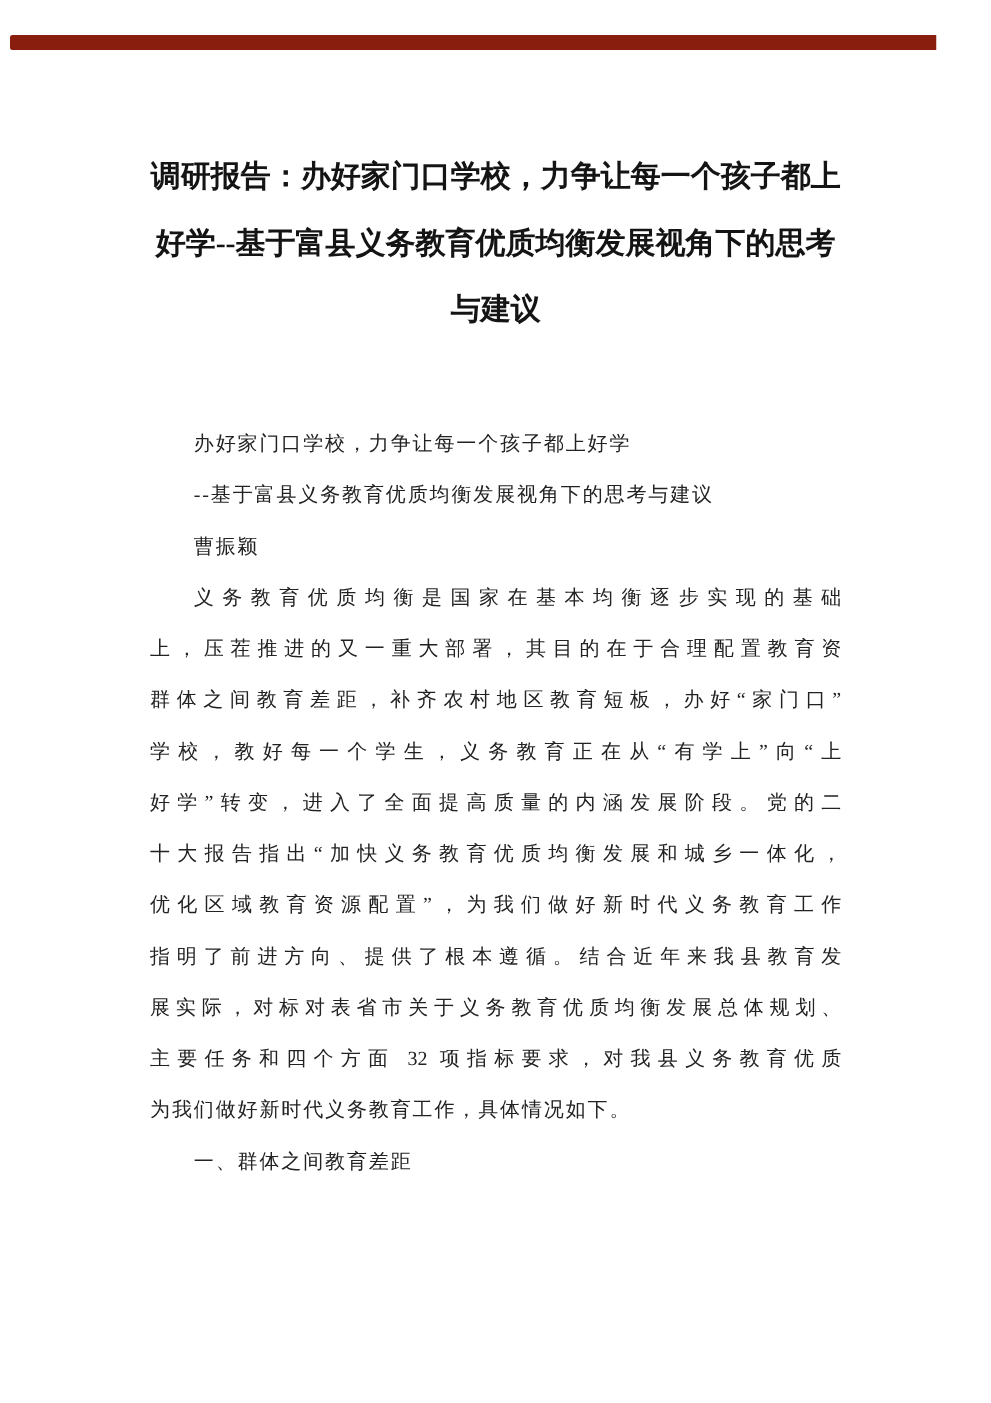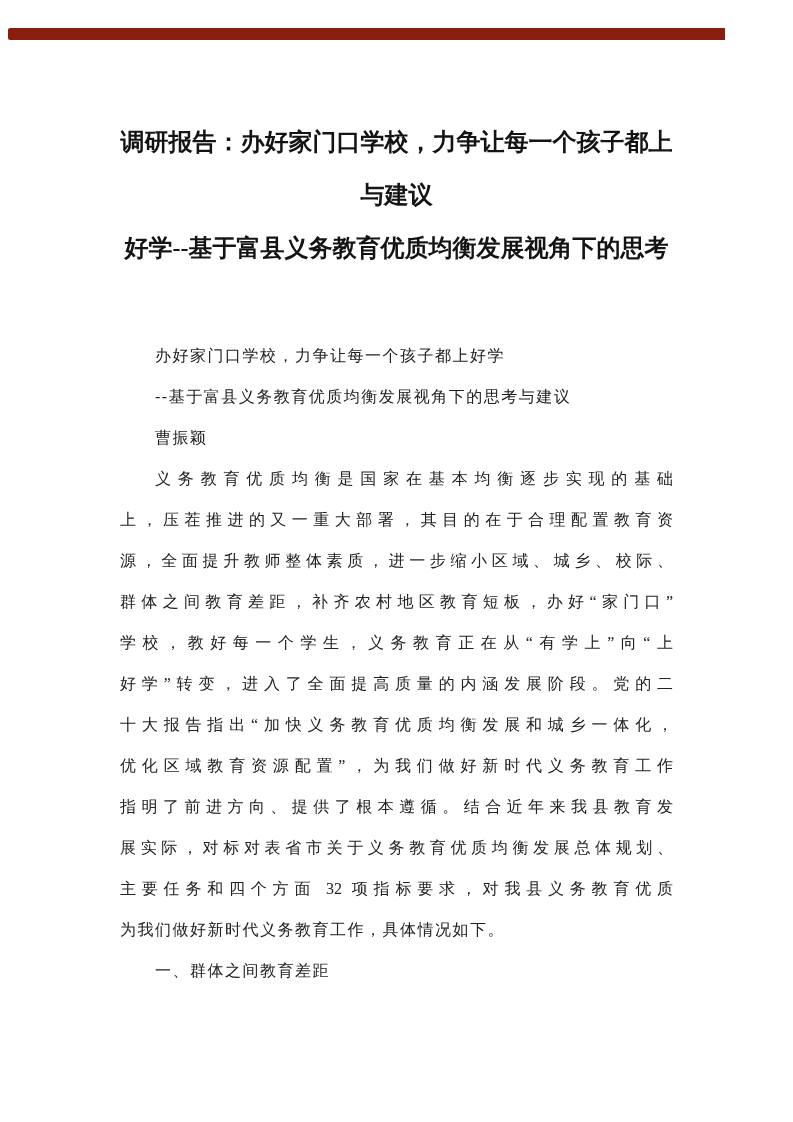--- a/index.html
+++ b/index.html
@@ -1,21 +1,21 @@
 <!DOCTYPE html>
 <html><head>
 <meta charset="utf-8">
 <style>
   html,body{margin:0;padding:0;}
   body{
     width:793px;height:1122px;background:#ffffff;
     font-family:"Liberation Serif","DejaVu Serif",serif;
     color:#1e1e1e;overflow:hidden;
   }
-  .page{position:relative;width:725px;height:1122px;overflow:hidden;background:#ffffff;}
+  .page{position:relative;width:725px;height:1122px;overflow:hidden;background:#ffffff;padding-left:24px;}
   .banner{
     position:absolute;top:28px;left:8px;width:778px;height:12px;
     border-radius:2px;
   }
   .content{position:absolute;left:120px;top:0;width:553px;padding-top:116px;}
   .title{
     margin:0;font-size:24px;font-weight:bold;line-height:53px;
     text-align:center;color:#141414;
   }
   .title .line{letter-spacing:0;}
@@ -32,31 +32,30 @@
 <body>
 
 <div class="page">
 
   <div class="banner" style="background: rgb(138, 30, 14);"></div>
 
   <div class="content">
 
     <h1 class="title">
         <div class="line">调研报告：办好家门口学校，力争让每一个孩子都上</div>
+        <div class="line">好学--基于富县义务教育优质均衡发展视角下的思考</div>
         <div class="line">与建议</div>
-        <div class="line">好学--基于富县义务教育优质均衡发展视角下的思考</div>
       </h1>
 
     <div class="bodytext">
         <div class="line indent">办好家门口学校，力争让每一个孩子都上好学</div>
         <div class="line indent">--基于富县义务教育优质均衡发展视角下的思考与建议</div>
         <div class="line indent">曹振颖</div>
         <div class="line indent fill">义务教育优质均衡是国家在基本均衡逐步实现的基础</div>
         <div class="line fill">上，压茬推进的又一重大部署，其目的在于合理配置教育资</div>
-        <div class="line fill">源，全面提升教师整体素质，进一步缩小区域、城乡、校际、</div>
         <div class="line fill">群体之间教育差距，补齐农村地区教育短板，办好“家门口”</div>
         <div class="line fill">学校，教好每一个学生，义务教育正在从“有学上”向“上</div>
         <div class="line fill">好学”转变，进入了全面提高质量的内涵发展阶段。党的二</div>
         <div class="line fill">十大报告指出“加快义务教育优质均衡发展和城乡一体化，</div>
         <div class="line fill">优化区域教育资源配置”，为我们做好新时代义务教育工作</div>
         <div class="line fill">指明了前进方向、提供了根本遵循。结合近年来我县教育发</div>
         <div class="line fill">展实际，对标对表省市关于义务教育优质均衡发展总体规划、</div>
         <div class="line fill">主要任务和四个方面 32 项指标要求，对我县义务教育优质</div>
         <div class="line">为我们做好新时代义务教育工作，具体情况如下。</div>
         <div class="line indent">一、群体之间教育差距</div>

